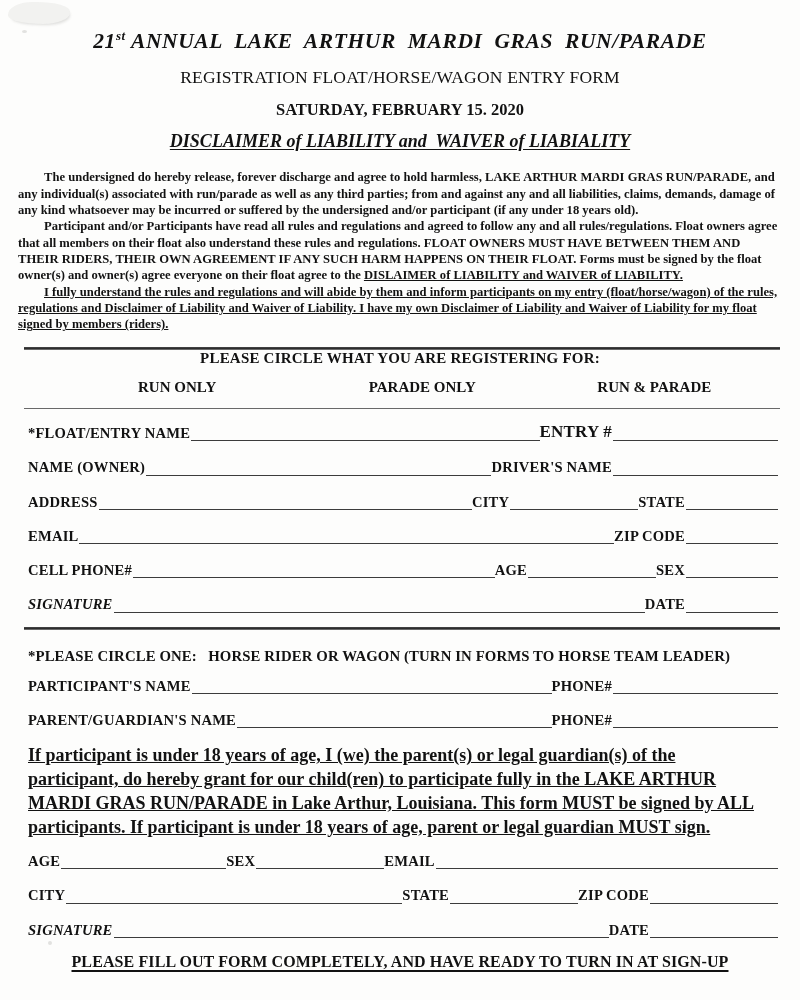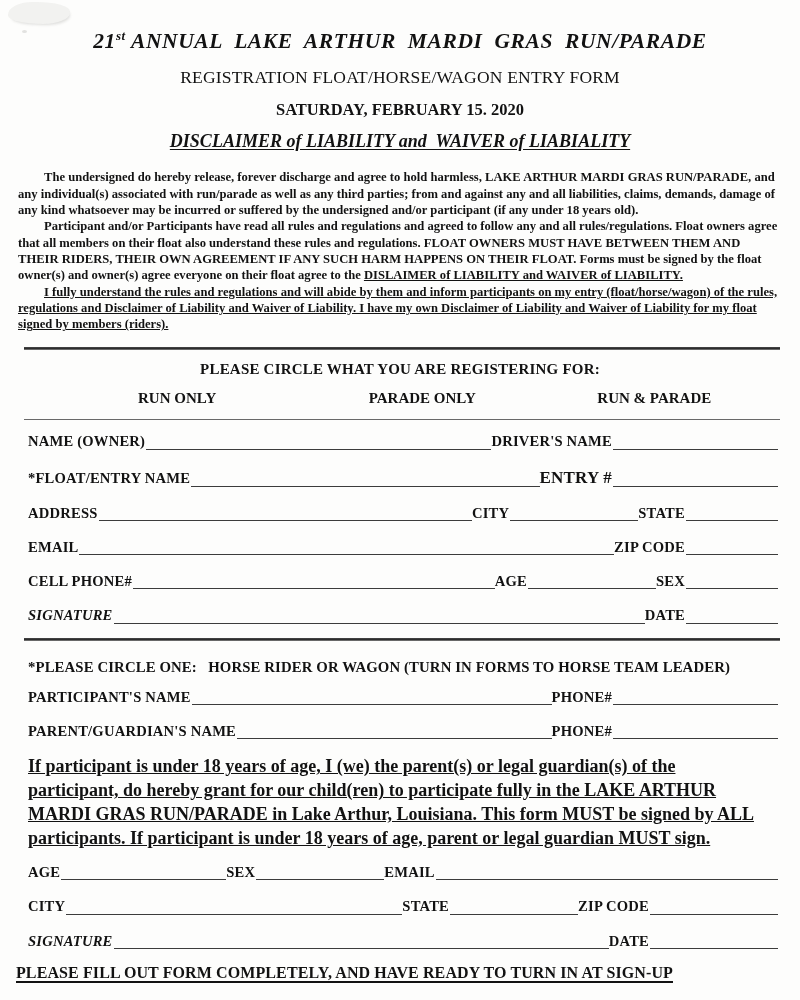--- a/index.html
+++ b/index.html
@@ -126,21 +126,20 @@
     height: 1.6px;
     background: #4f4f4f;
     margin: 12px 4px 0 8px;
     opacity: .85;
   }
 
   .circle-head {
     text-align: center;
     font-weight: bold;
     font-size: 15px;
-    margin-top: 11px;
     letter-spacing: .2px;
   }
   .options-row {
     display: flex;
     margin-top: 12px;
     font-weight: bold;
     font-size: 15px;
     padding: 0 10px;
   }
   .options-row .opt {
@@ -195,21 +194,21 @@
   .minor-copy {
     margin-top: 16px;
     padding-left: 12px;
     padding-right: 14px;
     font-size: 18px;
     font-weight: bold;
     line-height: 1.33;
     text-decoration: underline;
   }
   .closing {
-    text-align: left;
+    text-align: center;
     font-weight: bold;
     font-size: 16px;
     margin-top: 15px;
     letter-spacing: .1px;
   }
   .closing span {
     text-decoration: underline;
     text-underline-offset: 2.5px;
     text-decoration-thickness: 1.6px;
   }
@@ -244,30 +243,30 @@
     <div class="opt o1">RUN ONLY</div>
     <div class="opt o2">PARADE ONLY</div>
     <div class="opt o3">RUN &amp; PARADE</div>
   </div>
 
   <div class="rule-thin"></div>
 
   <div class="fields">
 
     <div class="frow">
+      <span class="flabel">*FLOAT/ENTRY NAME</span>
+      <span class="fline"></span>
+      <span class="flabel big">ENTRY #</span>
+      <span class="fline w-lg"></span>
+    </div>
+
+    <div class="frow">
       <span class="flabel">NAME (OWNER)</span>
       <span class="fline"></span>
       <span class="flabel">DRIVER'S NAME</span>
-      <span class="fline w-lg"></span>
-    </div>
-
-    <div class="frow">
-      <span class="flabel">*FLOAT/ENTRY NAME</span>
-      <span class="fline"></span>
-      <span class="flabel big">ENTRY #</span>
       <span class="fline w-lg"></span>
     </div>
 
     <div class="frow">
       <span class="flabel">ADDRESS</span>
       <span class="fline"></span>
       <span class="flabel">CITY</span>
       <span class="fline w-md"></span>
       <span class="flabel">STATE</span>
       <span class="fline w-sm"></span>

